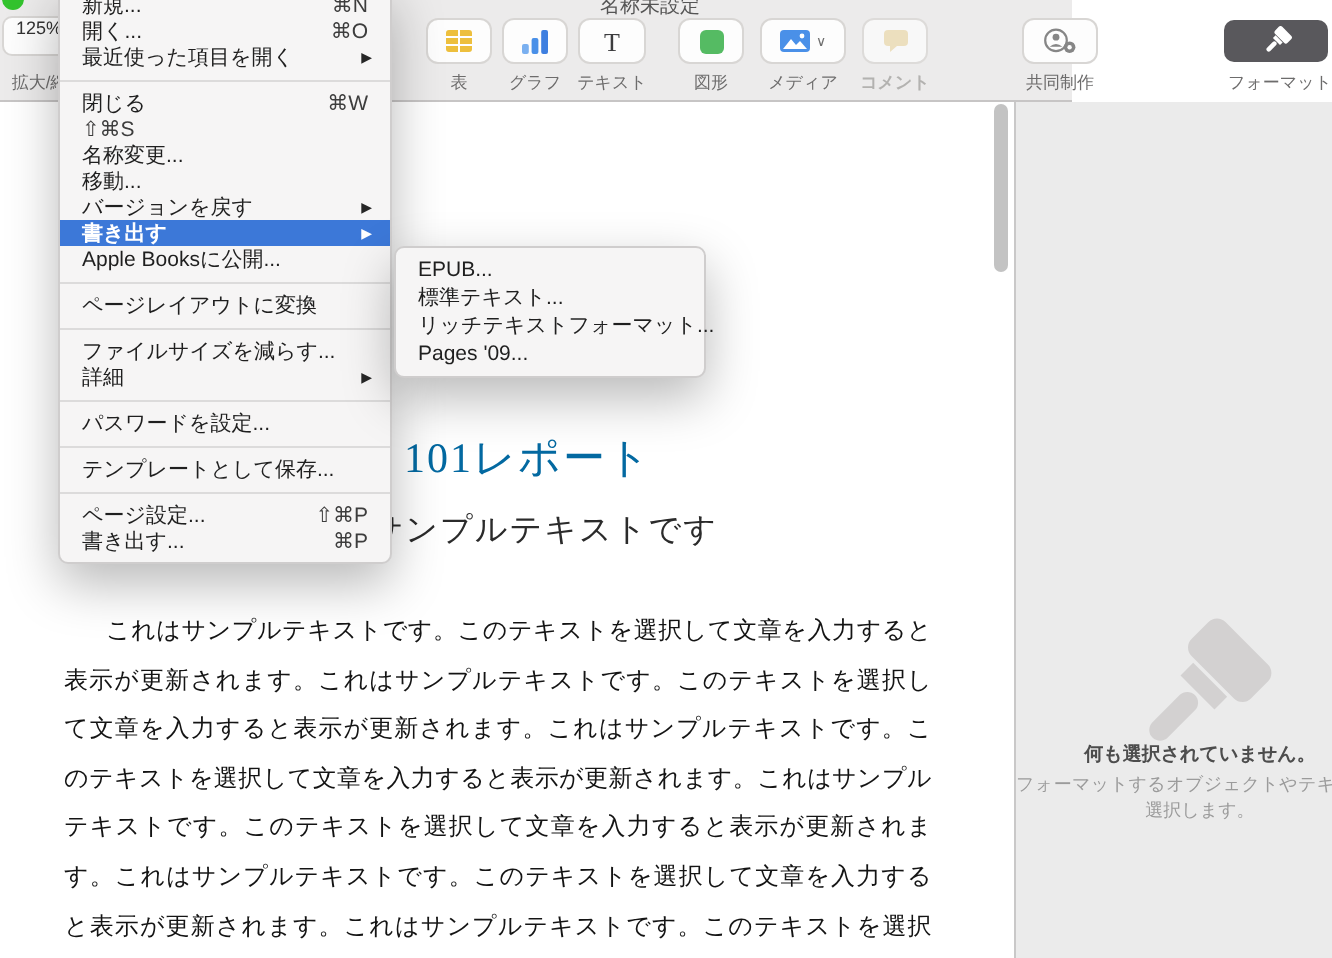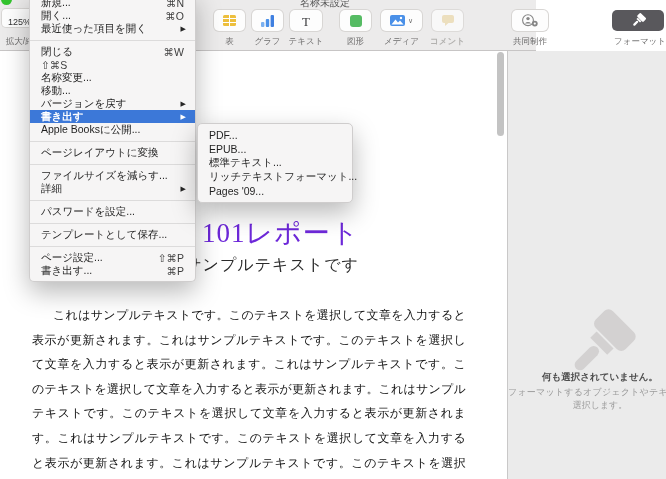--- a/index.html
+++ b/index.html
@@ -9,32 +9,32 @@
     -webkit-font-smoothing:antialiased;
   }
   
   .toolbar{position:absolute;left:0;top:0;width:536px;height:50px;
     background:#ecebeb;border-bottom:1px solid #c7c5c5;z-index:2;}
   .traffic{position:absolute;left:1px;top:-6px;width:11px;height:11px;border-radius:50%;
     background:#33c32e;}
   .win-title{position:absolute;left:300px;top:-4px;font-size:10px;color:#555;}
   .zoom-ctl{position:absolute;left:2px;top:9px;height:18px;padding:0 6px;
     background:#fdfdfd;border-radius:4px;box-shadow:0 0 0 1px #d8d6d4;
-    font-size:9px;color:#333;display:flex;align-items:flex-end;gap:3px;}
+    font-size:9px;color:#333;display:flex;align-items:flex-start;gap:3px;}
   .zoom-ctl .chev{font-size:6px;color:#777;}
   .tb-label{position:absolute;top:36px;font-size:8.5px;color:#6d6c6c;text-align:center;}
   .chip{position:absolute;top:10px;height:21px;background:#fdfdfd;border-radius:5px;
     box-shadow:0 0 0 1px #d8d6d4;display:flex;align-items:center;justify-content:center;gap:3px;}
   .chip.disabled{opacity:.75;}
   .chip.dark{background:#59585c;box-shadow:none;}
   .lbl-disabled{color:#b3b2b0;font-weight:bold;}
   
   .doc{position:absolute;left:0;top:51px;width:507px;height:428px;background:#fff;overflow:hidden;}
-  .doc-title{position:absolute;left:202px;top:164px;font-size:27px;letter-spacing:1px;
-    color:#6d28d9;font-family:"Liberation Serif","DejaVu Serif",serif;white-space:nowrap;}
+  .doc-title{position:absolute;left:202px;top:164px;font-size:21px;letter-spacing:1px;
+    color:#0369a1;font-family:"Liberation Serif","DejaVu Serif",serif;white-space:nowrap;}
   .doc-subtitle{position:absolute;left:0;top:204px;width:492px;text-align:center;
     font-size:16px;letter-spacing:1px;color:#2b2b2b;
     font-family:"Liberation Serif","DejaVu Serif",serif;white-space:nowrap;}
   .doc-body{position:absolute;left:32px;top:252px;width:434px;
     font-size:12px;line-height:24.6px;letter-spacing:.2px;color:#141414;
     font-family:"Liberation Serif","DejaVu Serif",serif;
     text-align:justify;text-indent:21px;}
   .scrollbar{position:absolute;left:497px;top:1px;width:7px;height:84px;
     border-radius:4px;background:#c3c3c3;}
   .doc-divider{position:absolute;left:507px;top:51px;width:1px;height:428px;background:#c9c8c8;}
@@ -240,23 +240,20 @@
       <span class="ms">⇧⌘P</span>
     </div>
   <div class="mi">
       <span class="ml">書き出す...</span>
       <span class="ms">⌘P</span>
     </div>
 </div>
 
 <div class="submenu">
   <div class="mi">
-      <span class="ml">PDF...</span>
-    </div>
-  <div class="mi">
       <span class="ml">EPUB...</span>
     </div>
   <div class="mi">
       <span class="ml">標準テキスト...</span>
     </div>
   <div class="mi">
       <span class="ml">リッチテキストフォーマット...</span>
     </div>
   <div class="mi">
       <span class="ml">Pages '09...</span>

